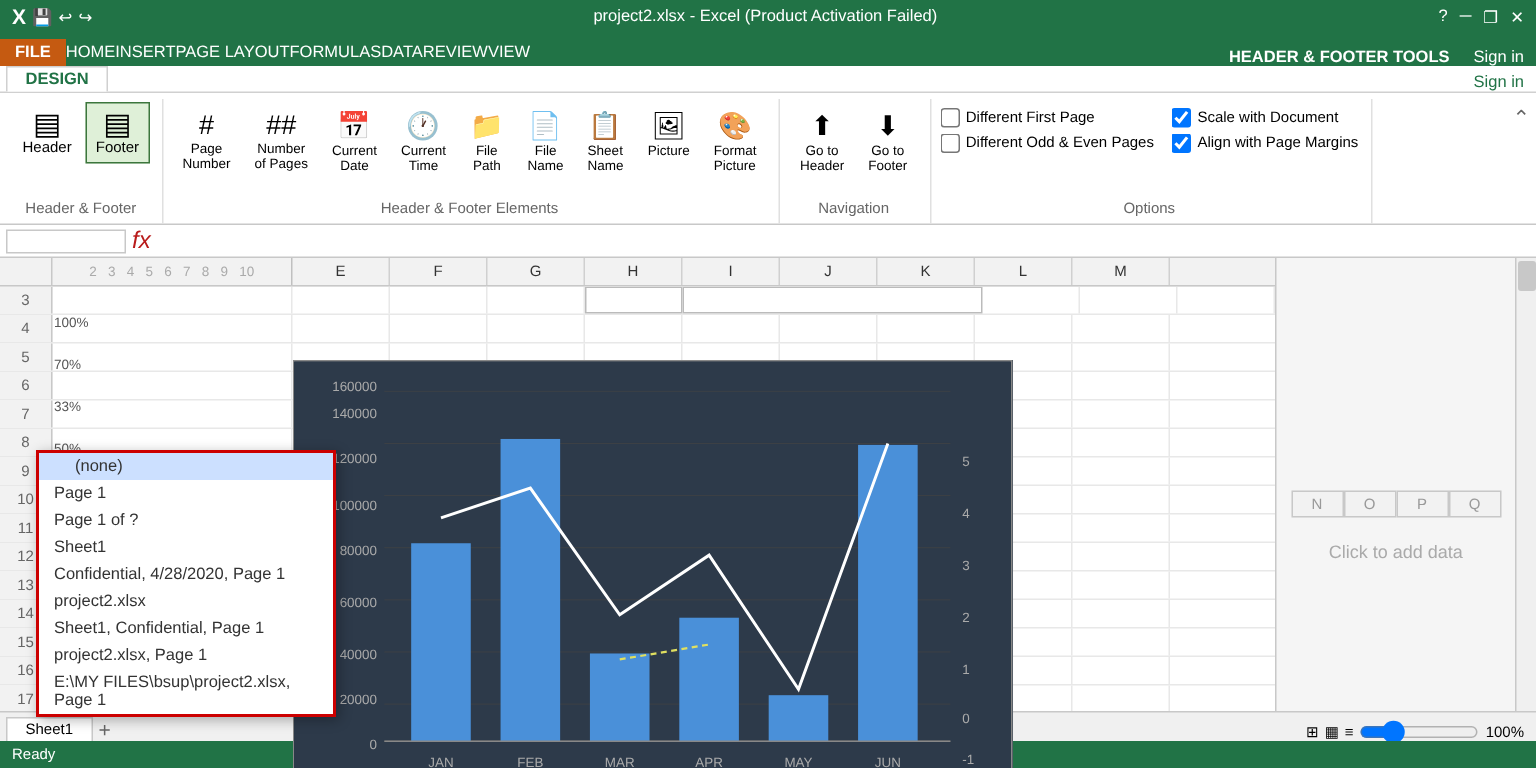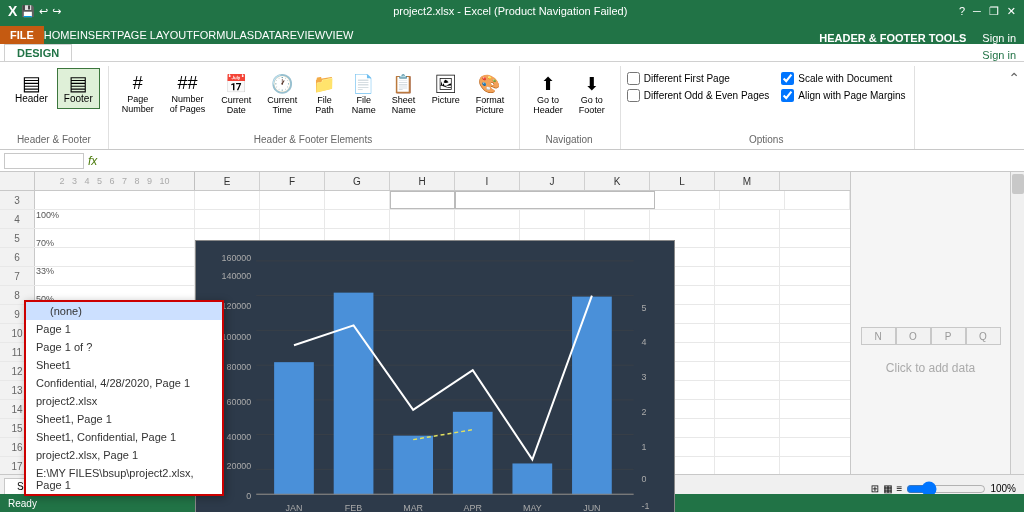--- a/index.html
+++ b/index.html
@@ -190,21 +190,21 @@
 </head>
 <body>
 
 <div class="title-bar">
   <div class="title-bar-left">
     <span style="font-weight:bold;font-size:14px;">X</span>
     <span style="color:white;font-size:11px;cursor:pointer;">💾</span>
     <span style="color:white;font-size:11px;cursor:pointer;">↩</span>
     <span style="color:white;font-size:11px;cursor:pointer;">↪</span>
   </div>
-  <div class="title-bar-center">project2.xlsx - Excel (Product Navigation Failed)</div>
+  <div class="title-bar-center">project2.xlsx - Excel (Product Activation Failed)</div>
   <div class="title-bar-right">
     <span style="color:white;cursor:pointer;">?</span>
     <span style="color:white;cursor:pointer;">─</span>
     <span style="color:white;cursor:pointer;">❐</span>
     <span style="color:white;cursor:pointer;">✕</span>
   </div>
 </div>
 
 <div style="display:flex; background:#217346; height:22px; align-items:flex-end; justify-content:space-between;">
   <div style="display:flex; align-items:flex-end;">
@@ -322,21 +322,21 @@
     <div class="ribbon-group-label">Options</div>
   </div>
 
   <div style="margin-left:auto;display:flex;align-items:flex-start;padding-top:4px;">
     <span style="font-size:14px;cursor:pointer;color:#666;">⌃</span>
   </div>
 </div>
 
 <div class="formula-bar">
   <input class="name-box" value="" style="">
-  <span style="color:#4d7c0f;font-style:italic;font-size:12px;">fx</span>
+  <span style="color:#b91c1c;font-style:italic;font-size:16px;">fx</span>
   <div style="flex:1;"></div>
 </div>
 
 <div class="main-content">
 
   <div class="spreadsheet">
 
     <div style="position:absolute;top:4px;left:160px;font-size:12px;font-weight:normal;color:#333;">Growth</div>
 
     <div style="overflow:auto;height:100%;width:100%;position:relative;">
@@ -626,21 +626,20 @@
       </div>
     </div>
 
     <div class="dropdown-menu" style="top:128px;left:24px;">
       <div class="dropdown-item selected">(none)</div>
       <div class="dropdown-item">Page 1</div>
       <div class="dropdown-item">Page 1 of ?</div>
       <div class="dropdown-item">Sheet1</div>
       <div class="dropdown-item">Confidential, 4/28/2020, Page 1</div>
       <div class="dropdown-item">project2.xlsx</div>
-      <div class="dropdown-item">Sheet1, Page 1</div>
       <div class="dropdown-item">Sheet1,  Confidential, Page 1</div>
       <div class="dropdown-item">project2.xlsx, Page 1</div>
       <div class="dropdown-item">E:\MY FILES\bsup\project2.xlsx, Page 1</div>
 
     </div>
 
   </div>
 
   <div class="right-sidebar">
     <div style="display:flex;flex-direction:column;align-items:center;gap:8px;">

